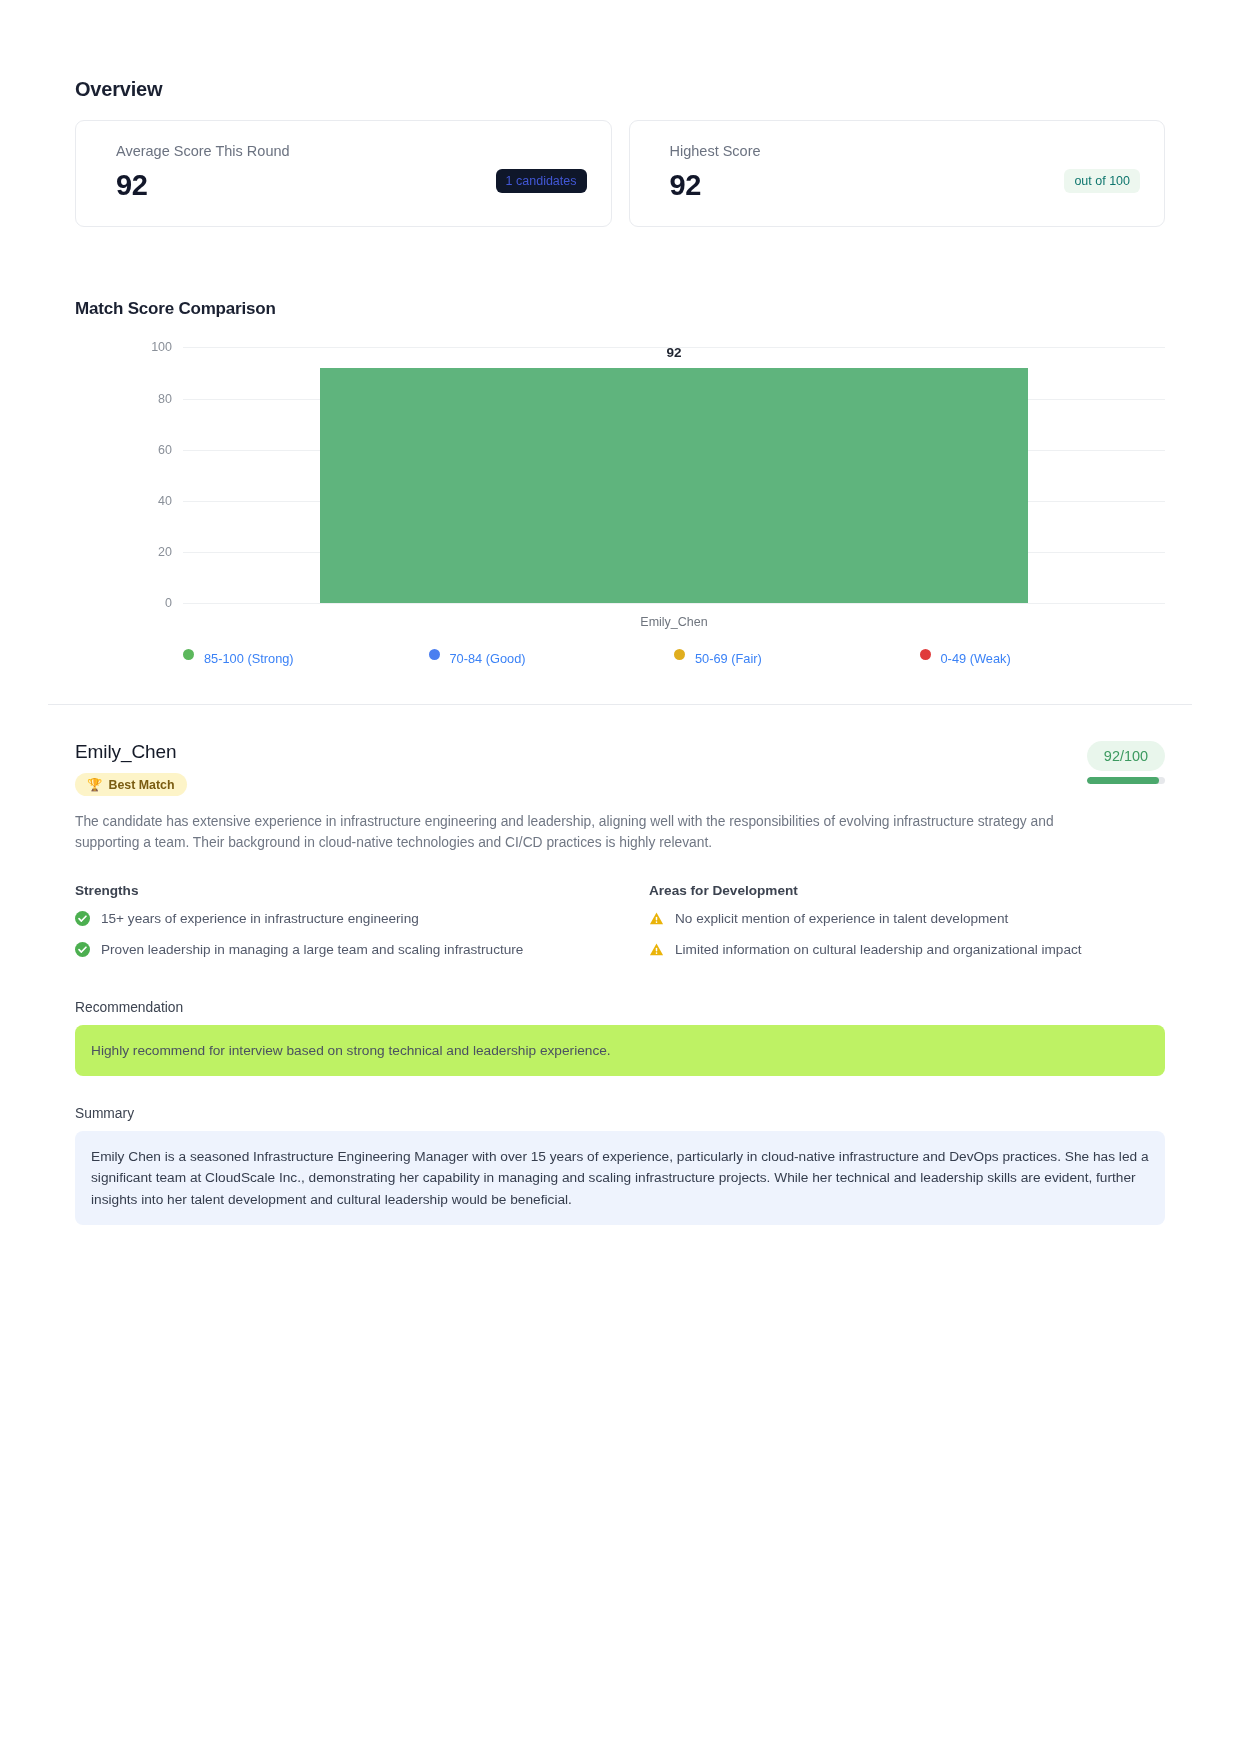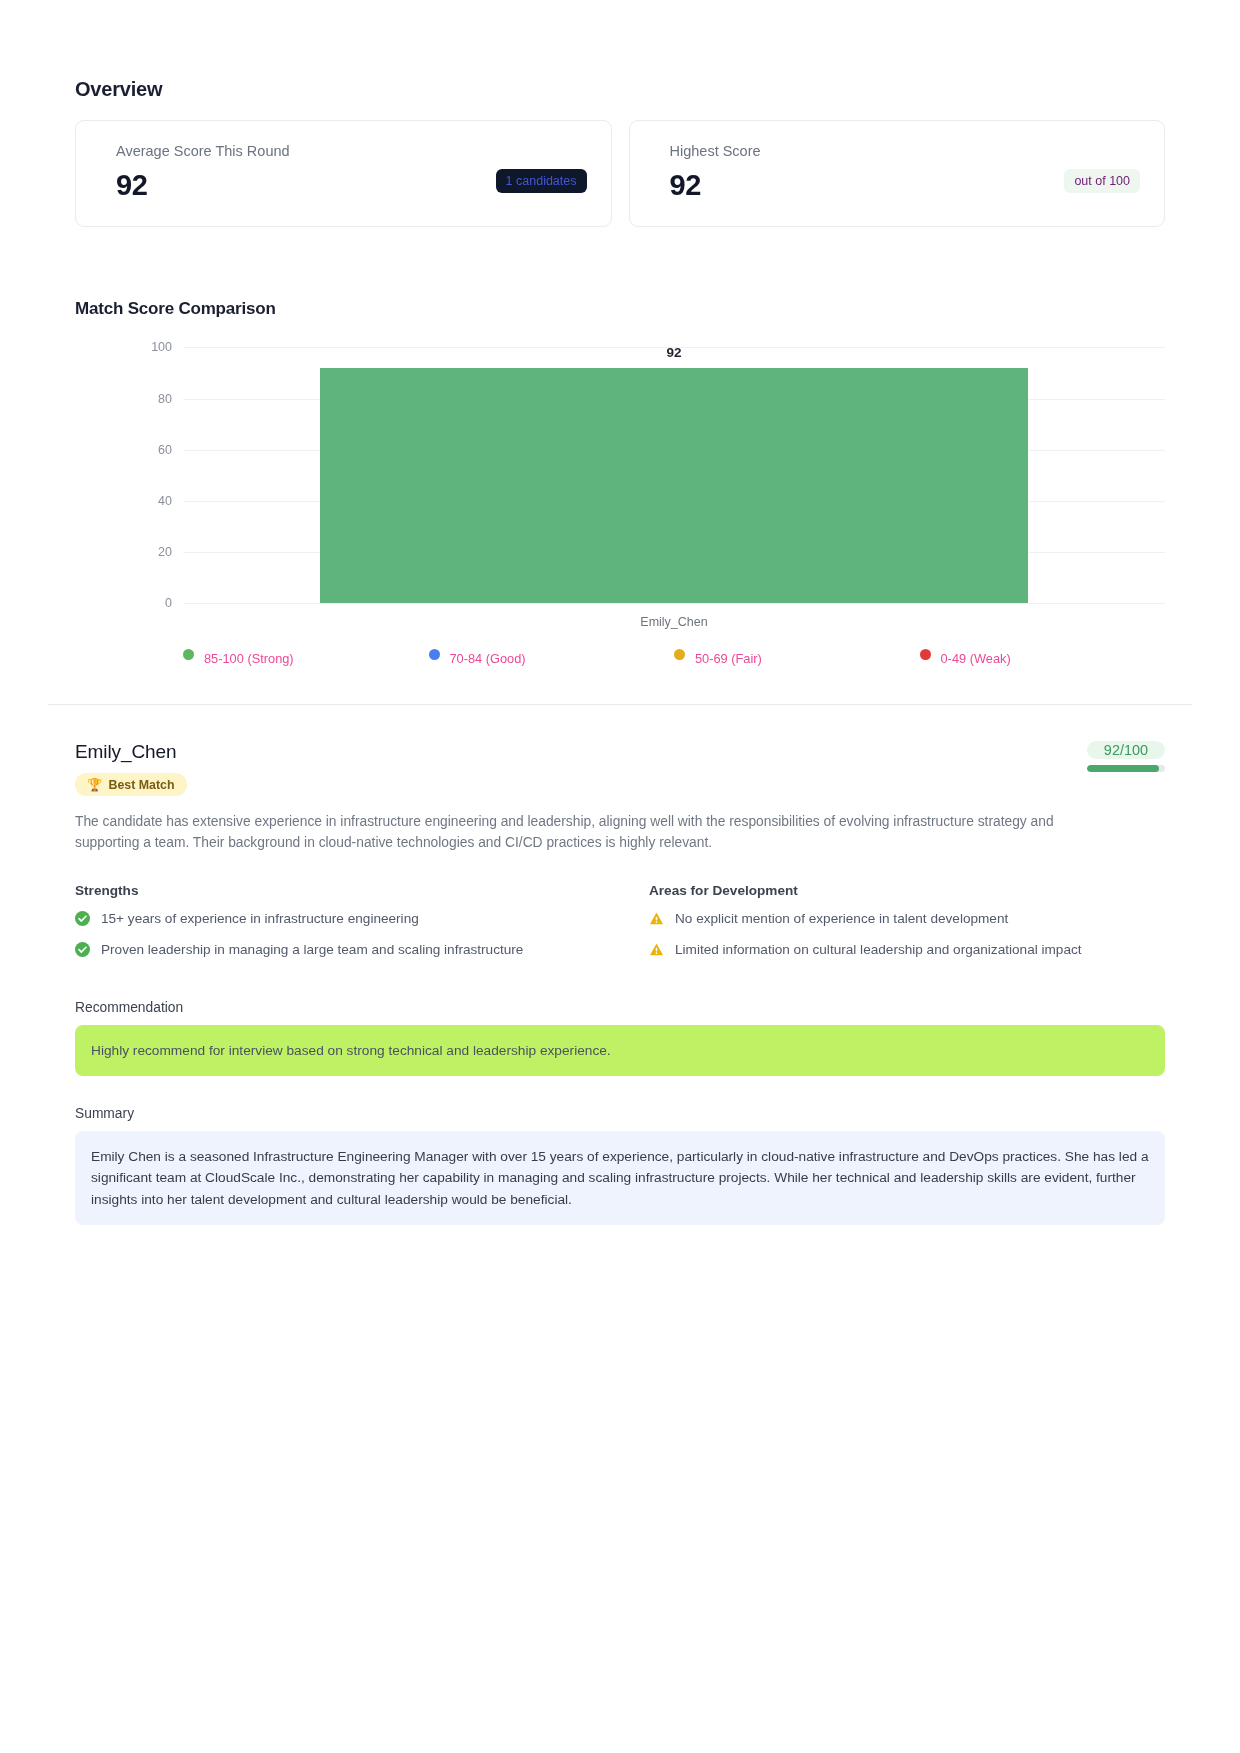--- a/index.html
+++ b/index.html
@@ -56,21 +56,21 @@
     position: absolute;
     right: 24px;
     top: 48px;
     font-size: 12.5px;
     padding: 5px 10px;
     border-radius: 6px;
     font-weight: 500;
     white-space: nowrap;
   }
   .badge-blue { background: #0f172a; color: #4257d6; }
-  .badge-green { background: #edf7ef; color: #701a75; border-radius: 6px; }
+  .badge-green { background: #edf7ef; color: #0f766e; border-radius: 6px; }
 
   
   .chart-block { margin-top: 72px; }
   .chart-title {
     font-size: 17px;
     font-weight: 700;
     letter-spacing: -0.2px;
     color: #1a2031;
     margin-bottom: 18px;
   }
@@ -125,21 +125,21 @@
     display: flex;
     margin-top: 18px;
     padding-left: 108px;
   }
   .legend-item {
     flex: 1 1 0;
     display: flex;
     align-items: center;
     gap: 10px;
     font-size: 12.8px;
-    color: #ec4899;
+    color: #3b82f6;
   }
   .legend-dot {
     width: 11px; height: 11px;
     border-radius: 50%;
     flex: 0 0 auto;
     margin-top: -9px;
   }
 
   
   .divider {
@@ -173,21 +173,21 @@
     right: 0;
     top: 36px;
     width: 78px;
     text-align: center;
   }
   .score-pill {
     background: #e9f6ec;
     color: #3c9a60;
     font-size: 14.5px;
     border-radius: 20px;
-    padding: 1px 0;
+    padding: 7px 0;
     font-weight: 400;
   }
   .score-track {
     margin-top: 6px;
     height: 7px;
     border-radius: 6px;
     background: #e6e8eb;
     overflow: hidden;
   }
   .score-fill {

